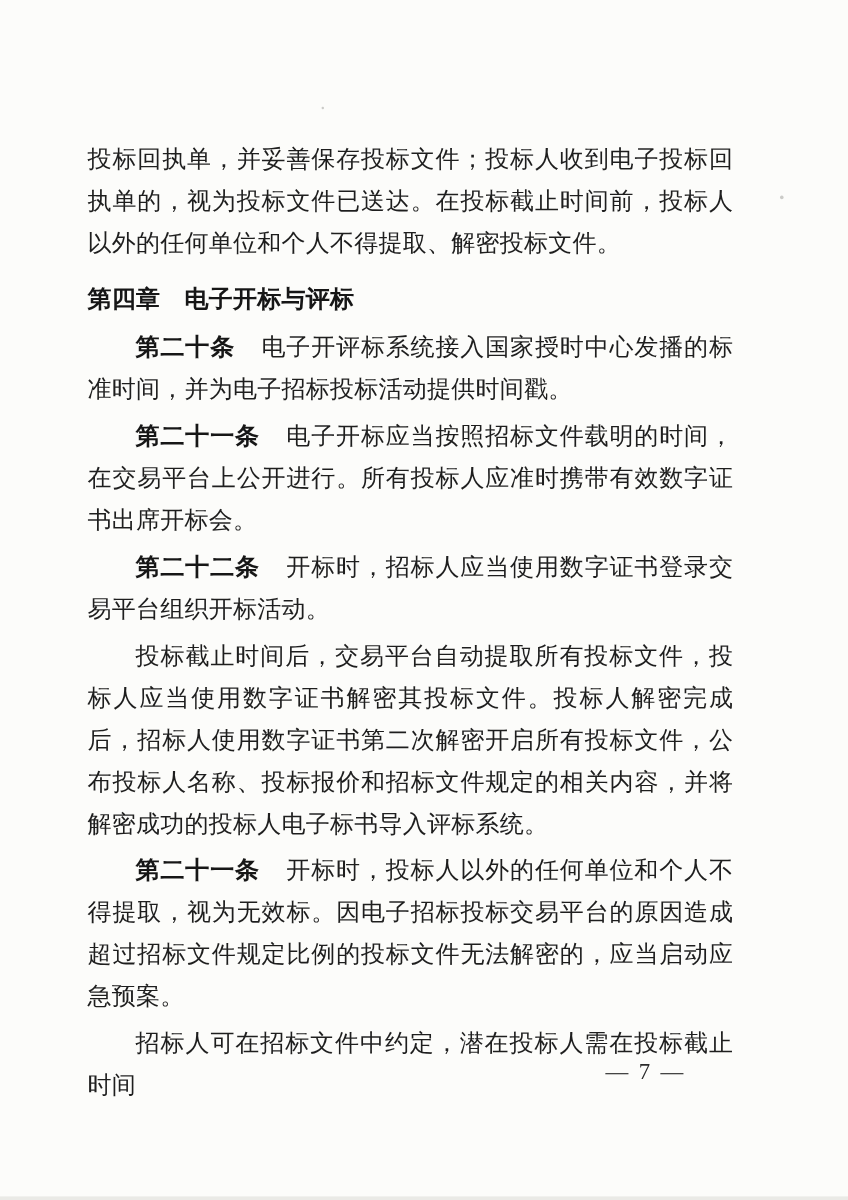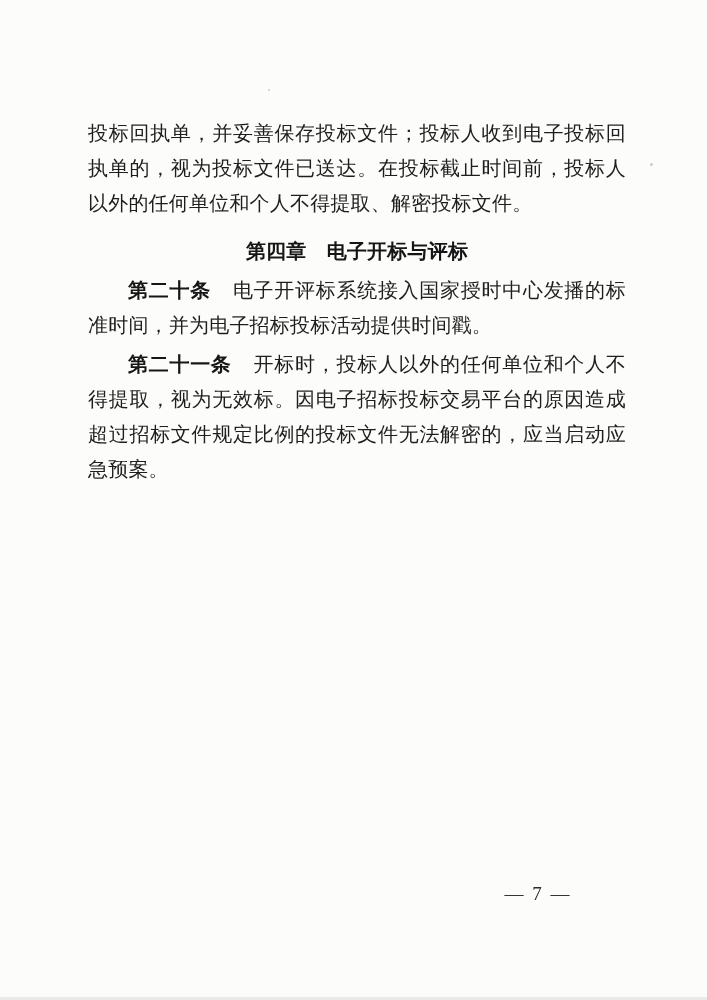--- a/index.html
+++ b/index.html
@@ -9,21 +9,21 @@
   body {
     width: 707px;
     height: 1000px;
     position: relative;
     background: #fcfcfa;
     overflow: hidden;
     font-family: "Liberation Serif", "DejaVu Serif", serif;
   }
   .content {
     position: absolute;
-    left: 88px;
+    left: 73px;
     top: 116px;
     width: 538px;
     font-size: 20px;
     line-height: 35px;
     color: #1e1e1e;
     text-align: justify;
     letter-spacing: 0.2px;
   }
   .para {
     margin: 0;
@@ -31,23 +31,23 @@
   .para.indent {
     text-indent: 2em;
     margin-top: 4px;
   }
   .para.article {
     text-indent: 2em;
     margin-top: 4px;
   }
   .chapter {
     margin: 13px 0 3px 0;
-    text-align: center;
+    text-align: left;
     text-indent: 0;
-    font-family: Liberation Sans, sans-serif;
+    font-family: Liberation Mono, monospace;
     font-weight: bold;
     font-size: 20px;
     line-height: 35px;
     color: #161616;
   }
   .article-label {
     font-family: "Liberation Sans", "DejaVu Sans", sans-serif;
     font-weight: bold;
     color: #161616;
     margin-right: 1.1em;
@@ -86,27 +86,35 @@
 <main class="content">
 
   <p class="para continuation">投标回执单，并妥善保存投标文件；投标人收到电子投标回执单的，视为投标文件已送达。在投标截止时间前，投标人以外的任何单位和个人不得提取、解密投标文件。</p>
 
   <h2 class="chapter">第四章　电子开标与评标</h2>
 
   <p class="para article">
     <span class="article-label">第二十条</span><span>电子开评标系统接入国家授时中心发播的标准时间，并为电子招标投标活动提供时间戳。</span>
   </p>
 
+  <p class="para article">
+    <span class="article-label">第二十一条</span><span>电子开标应当按照招标文件载明的时间，在交易平台上公开进行。所有投标人应准时携带有效数字证书出席开标会。</span>
+  </p>
 
+  <p class="para article">
+    <span class="article-label">第二十二条</span><span>开标时，招标人应当使用数字证书登录交易平台组织开标活动。</span>
+  </p>
 
+  <p class="para indent">投标截止时间后，交易平台自动提取所有投标文件，投标人应当使用数字证书解密其投标文件。投标人解密完成后，招标人使用数字证书第二次解密开启所有投标文件，公布投标人名称、投标报价和招标文件规定的相关内容，并将解密成功的投标人电子标书导入评标系统。</p>
 
   <p class="para article">
     <span class="article-label">第二十一条</span><span>开标时，投标人以外的任何单位和个人不得提取，视为无效标。因电子招标投标交易平台的原因造成超过招标文件规定比例的投标文件无法解密的，应当启动应急预案。</span>
   </p>
 
+  <p class="para indent">招标人可在招标文件中约定，潜在投标人需在投标截止时间</p>
 
 </main>
 
 <div class="page-footer">
   <span>— 7 —</span>
 </div>
 
 <div class="speck speck-a"></div>
 <div class="speck speck-b"></div>
 <div class="scan-edge"></div>

